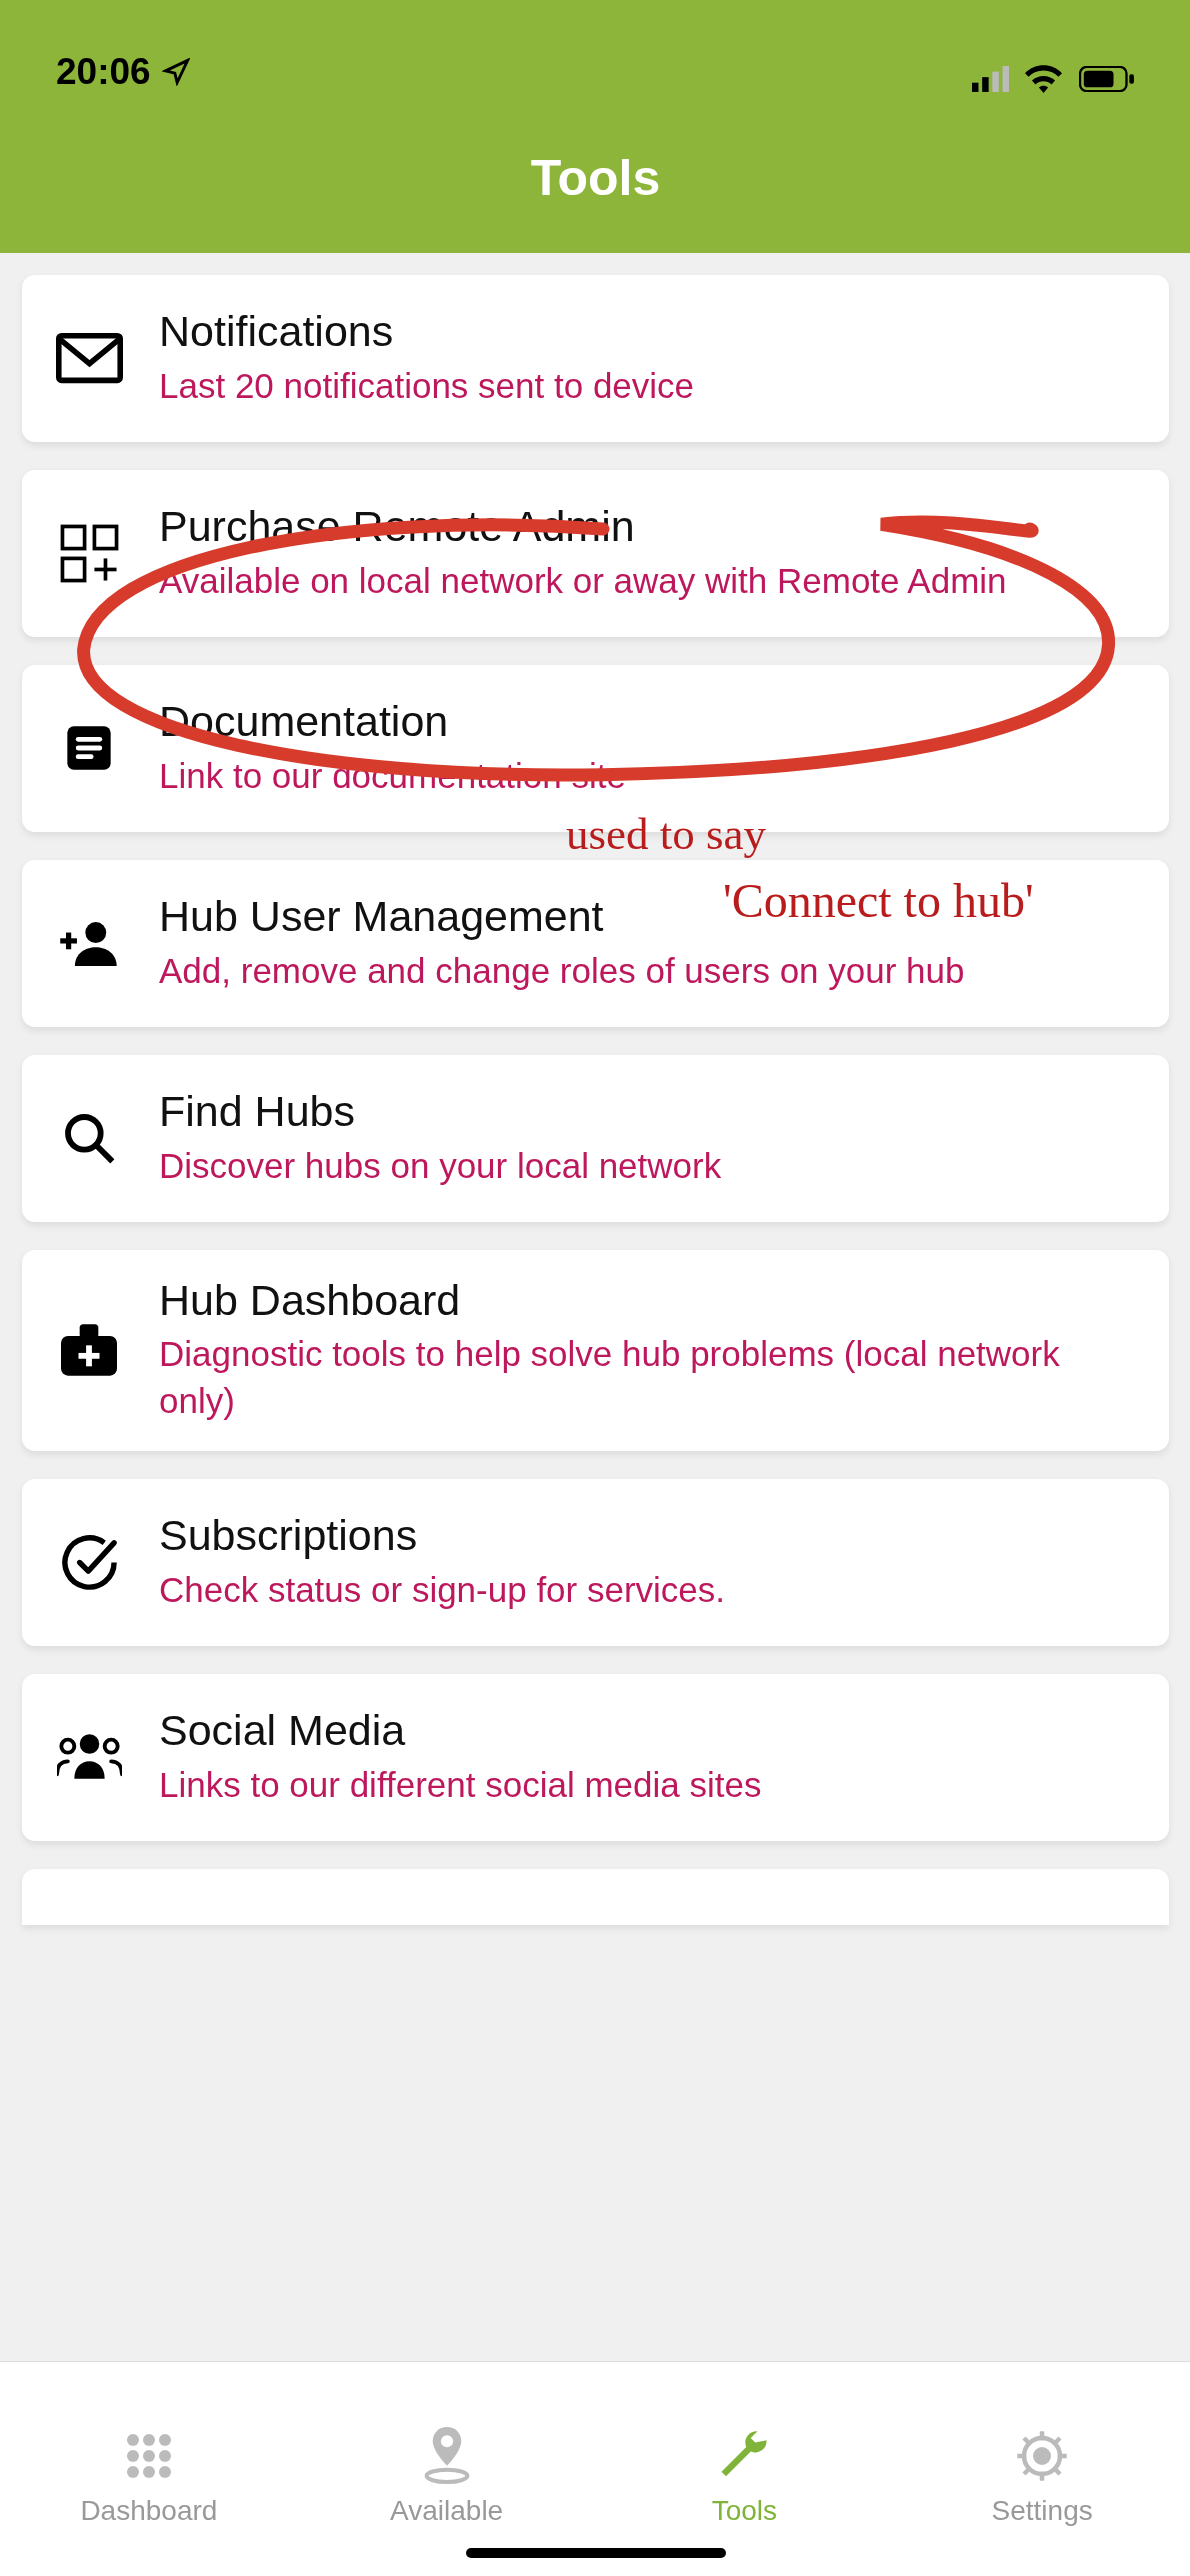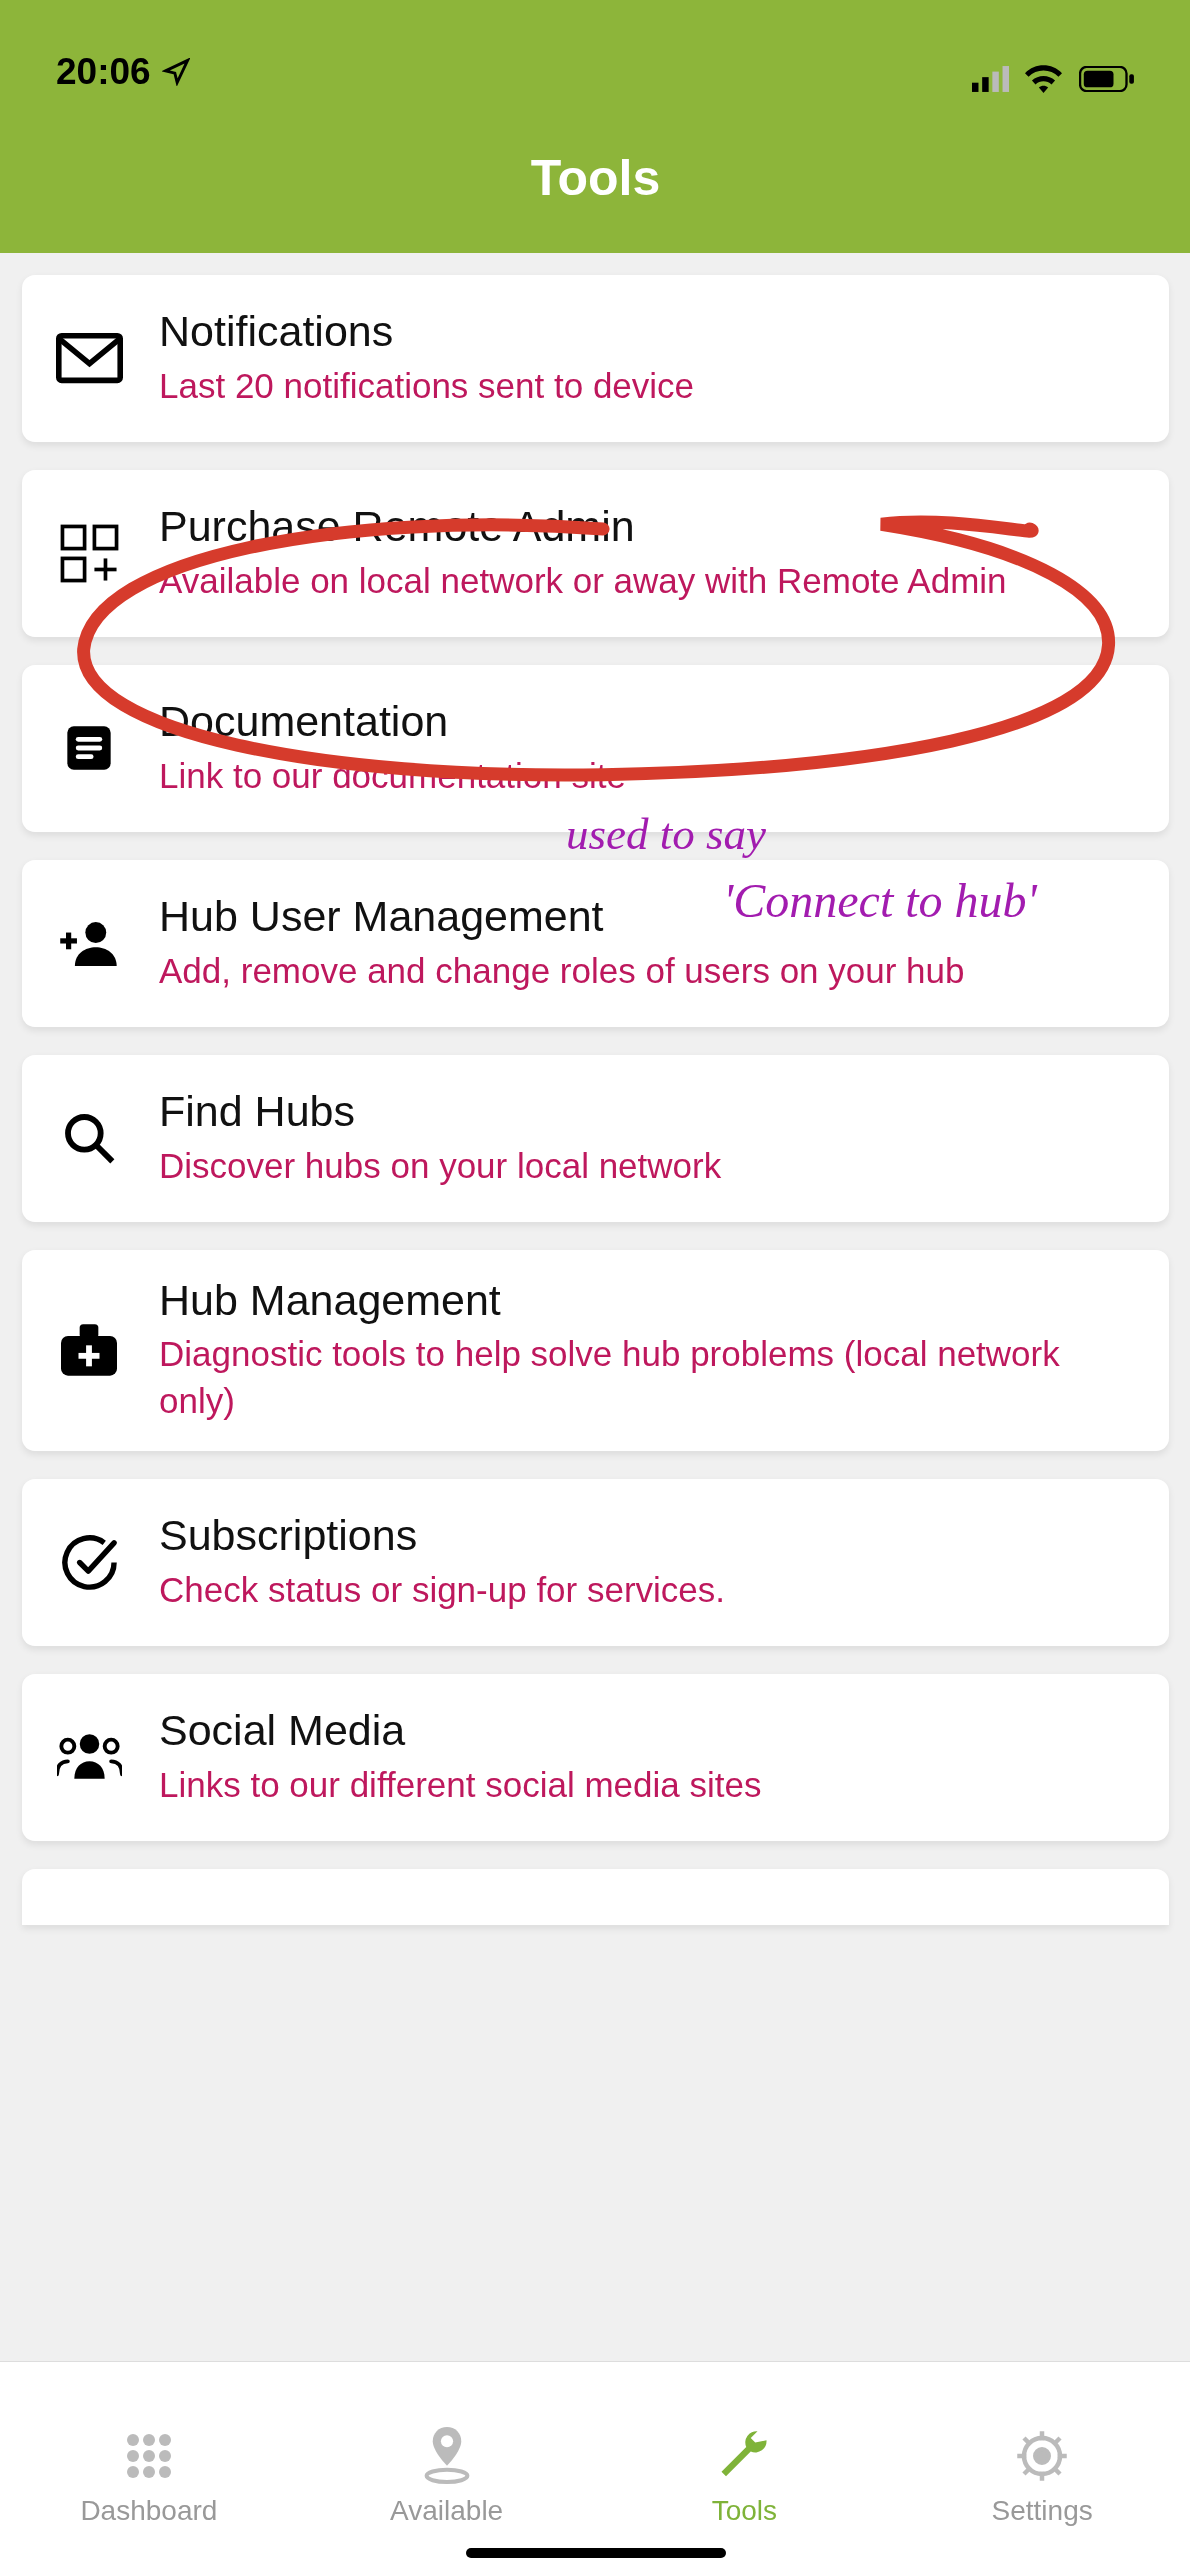--- a/index.html
+++ b/index.html
@@ -135,28 +135,27 @@
   background: #000;
   border-radius: 5.6px;
 }
 .annotation-circle {
   position: absolute;
   pointer-events: none;
   z-index: 10;
 }
 .annotation-text {
   position: absolute;
-  color: #a21caf;
+  color: #b91c1c;
   font-family: "Comic Sans MS", cursive;
   font-size: 45px;
   font-weight: 500;
   pointer-events: none;
   z-index: 10;
   line-height: 1.2;
-  font-style: italic;
 }
 svg { display: block; }
 </style>
 </head>
 <body>
 
 <div class="status-bar">
   <div class="status-left">
     <span>20:06</span>
     <span>
@@ -273,21 +272,21 @@
   <div class="card">
     <div class="card-icon">
       <svg width="56" height="52" viewBox="0 0 24 22" fill="#000">
         <rect x="0" y="5" width="24" height="17" rx="3"></rect>
         <rect x="8" y="0" width="8" height="6" rx="1.5"></rect>
         <line x1="12" y1="9" x2="12" y2="18" stroke="#fff" stroke-width="2.5"></line>
         <line x1="7.5" y1="13.5" x2="16.5" y2="13.5" stroke="#fff" stroke-width="2.5"></line>
       </svg>
     </div>
     <div class="card-text">
-      <div class="card-title">Hub Management</div>
+      <div class="card-title">Hub Dashboard</div>
       <div class="card-sub">Diagnostic tools to help solve hub problems (local network only)</div>
     </div>
   </div>
 
   <div class="card">
     <div class="card-icon">
       <svg width="59" height="59" viewBox="0 0 24 24" fill="none" stroke="#000" stroke-width="2.2">
         <path d="M22 12 a10 10 0 1 1 -4 -8"></path>
         <path d="M8 12 l3.5 3.5 L22 4" stroke-linecap="round" stroke-linejoin="round"></path>
       </svg>

